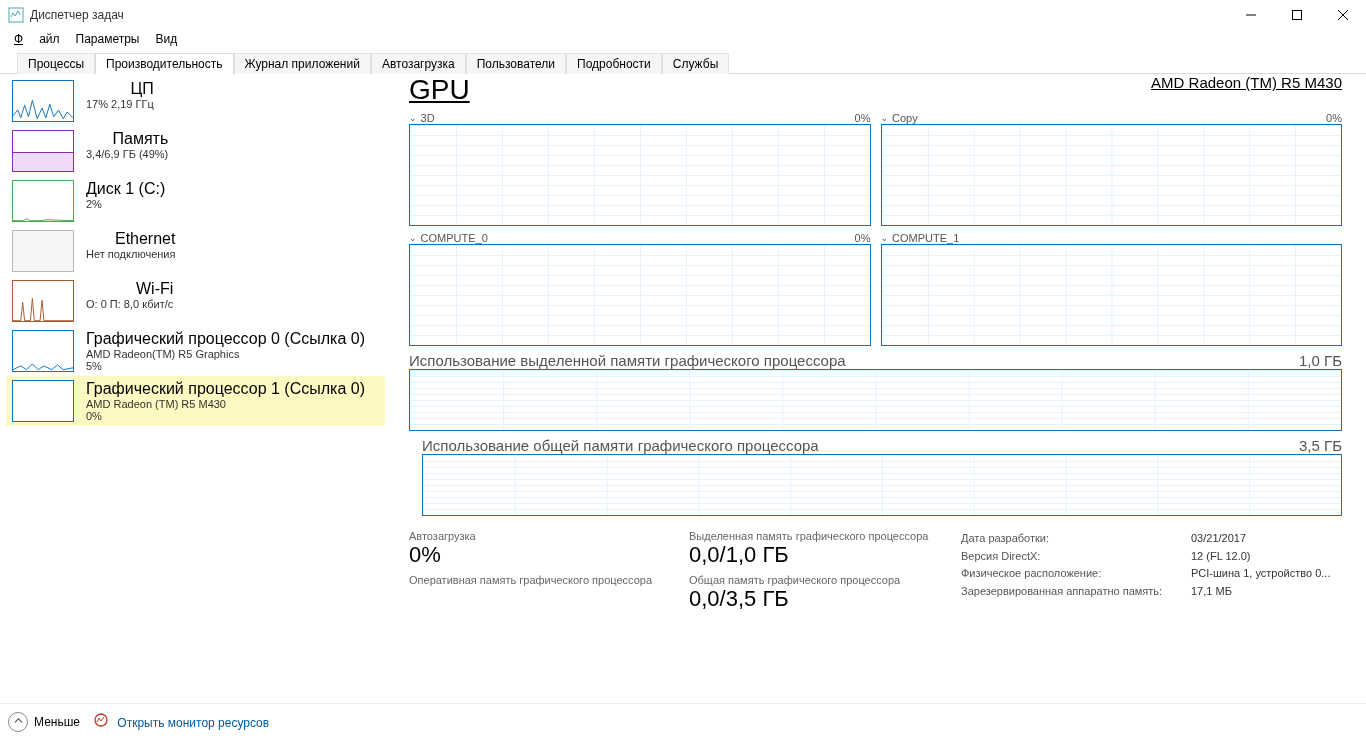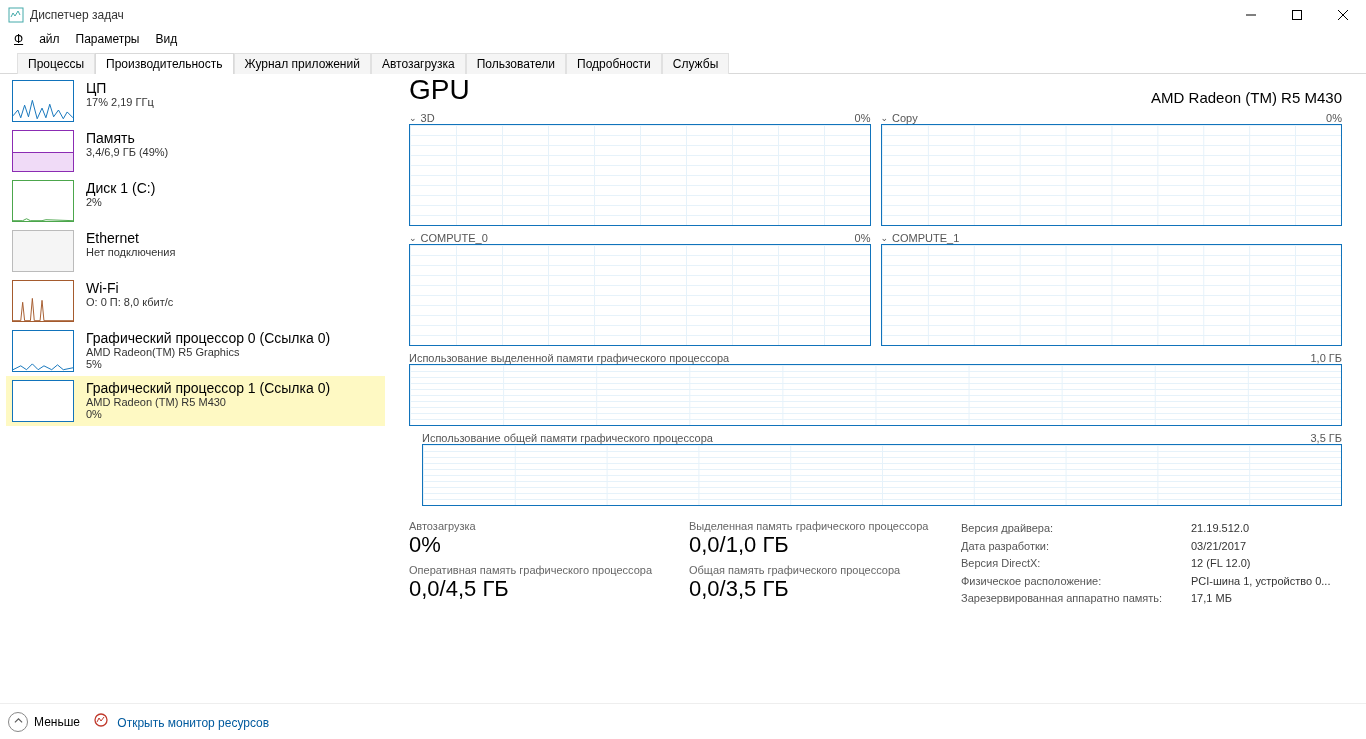--- a/index.html
+++ b/index.html
@@ -27,51 +27,51 @@
   
   .main { display: flex; position: absolute; top: 70px; bottom: 36px; left: 0; right: 0; }
 
   
   .sidebar { width: 385px; padding: 6px 0 0 6px; overflow-y: auto; }
   .side-item { display: flex; align-items: flex-start; padding: 4px 6px; }
   .side-item.selected { background: #fef9c3; }
   .mini { width: 62px; height: 42px; border: 1px solid; flex: none; margin-right: 12px; position: relative; background: #fff; }
   .mini .fill { position: absolute; bottom: 0; left: 0; right: 0; }
   .mini .spark { position: absolute; inset: 0; }
-  .side-text .t1 { font-size: 14px; color: #000; }
+  .side-text .t1 { font-size: 16px; color: #000; text-align: right; }
   .side-text .t2 { font-size: 11px; color: #333; }
   .side-text .t3 { font-size: 11px; color: #333; }
 
   
   .c-cpu   { border-color: #1173bb !important; }
   .c-mem   { border-color: #8b2cb3 !important; }
   .c-disk  { border-color: #4ca64c !important; }
   .c-eth   { border-color: #bbb !important; }
   .c-wifi  { border-color: #a55b2e !important; }
   .c-gpu   { border-color: #1173bb !important; }
 
   
   .panel { flex: 1; padding: 4px 24px 0 24px; display: flex; flex-direction: column; }
-  .panel-head { display: flex; align-items: flex-end; }
+  .panel-head { display: flex; align-items: flex-start; text-decoration: underline; }
   .panel-title { font-size: 28px; font-weight: 300; }
   .panel-sub { margin-left: auto; font-size: 15px; }
 
   .graph-row { display: flex; gap: 10px; margin-top: 6px; }
   .graph-block { flex: 1; display: flex; flex-direction: column; }
   .graph-label { display: flex; align-items: center; font-size: 11px; color: #555; }
   .graph-label .chevron { margin-right: 4px; font-size: 9px; }
   .graph-label .val { margin-left: auto; }
   .graph-canvas { border: 1px solid #1173bb; height: 102px; position: relative; background:
     linear-gradient(to right, #e6f2fa 1px, transparent 1px) 0 0 / 10% 100%,
     linear-gradient(to bottom, #e6f2fa 1px, transparent 1px) 0 0 / 100% 10%;
     background-color: #fff;
   }
   .graph-canvas.short { height: 62px; }
 
-  .simple-label { font-size: 11px; color: #555; display: flex; }
+  .simple-label { font-size: 15px; color: #555; display: flex; }
   .simple-label .val { margin-left: auto; }
 
   .stats { display: flex; margin-top: 14px; gap: 0; }
   .stats-col { display: flex; flex-direction: column; }
   .stats-col.c1 { width: 280px; }
   .stats-col.c2 { width: 272px; }
   .stats-col.c3 { flex: 1; }
   .stat-label { font-size: 11px; color: #666; }
   .stat-value { font-size: 22px; font-weight: 400; margin-bottom: 6px; }
   .kv-row { display: flex; font-size: 11px; color: #333; line-height: 1.6; }
@@ -269,33 +269,28 @@
           <span class="val">3,5 ГБ</span>
         </div>
       <div class="graph-canvas short"></div>
     </div>
 
     <div class="stats">
       <div class="stats-col c1">
         <div class="stat-label">Автозагрузка</div>
         <div class="stat-value">0%</div>
         <div class="stat-label">Оперативная память графического процессора</div>
-        <div class="stat-value">0,0/4,5 ГБ</div>
       </div>
       <div class="stats-col c2">
         <div class="stat-label">Выделенная память графического процессора</div>
         <div class="stat-value">0,0/1,0 ГБ</div>
         <div class="stat-label">Общая память графического процессора</div>
         <div class="stat-value">0,0/3,5 ГБ</div>
       </div>
       <div class="stats-col c3">
-        <div class="kv-row">
-            <span class="k">Версия драйвера:</span>
-            <span class="v">21.19.512.0</span>
-          </div>
         <div class="kv-row">
             <span class="k">Дата разработки:</span>
             <span class="v">03/21/2017</span>
           </div>
         <div class="kv-row">
             <span class="k">Версия DirectX:</span>
             <span class="v">12 (FL 12.0)</span>
           </div>
         <div class="kv-row">
             <span class="k">Физическое расположение:</span>

